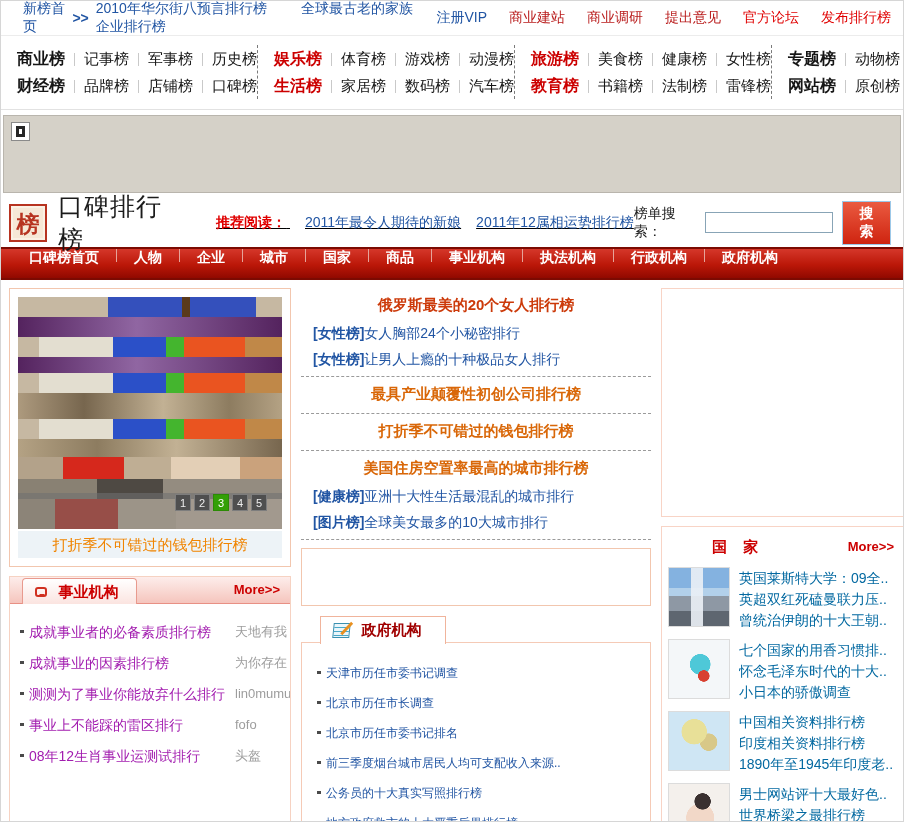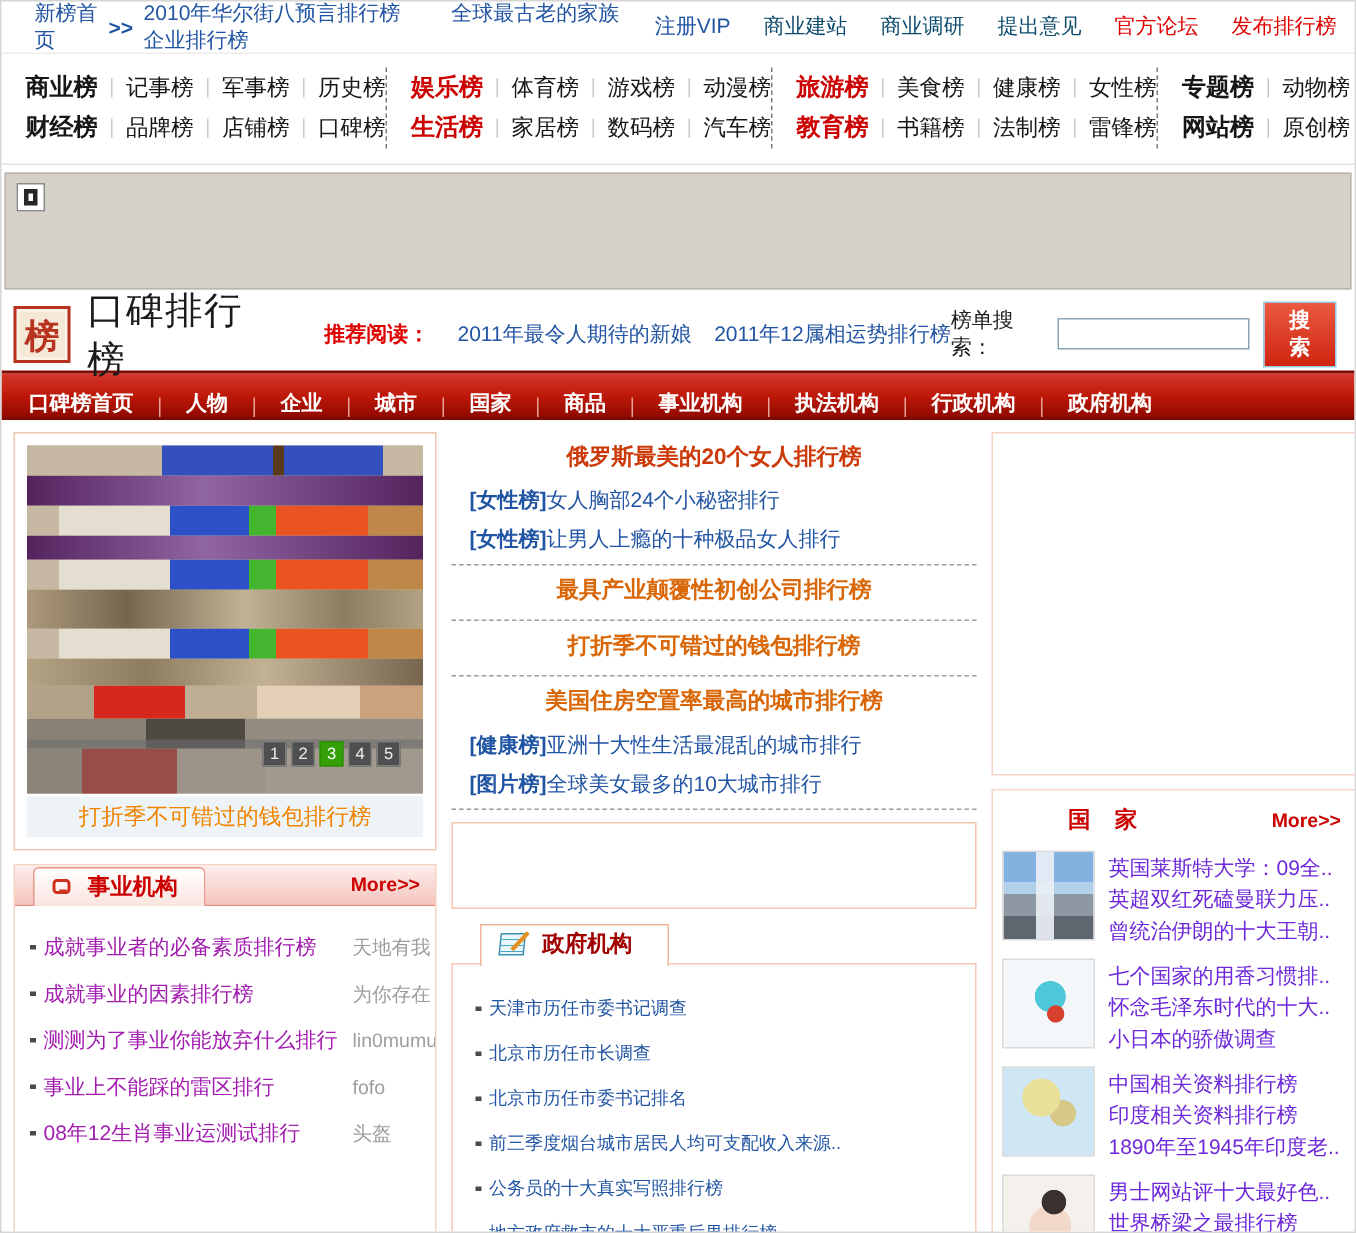--- a/index.html
+++ b/index.html
@@ -7,50 +7,50 @@
   a { text-decoration:none; cursor:pointer; }
   .page { width:904px; height:822px; overflow:hidden; background:#fff; border:1px solid #d6d6d6; position:relative; }
 
   
   .topbar { display:flex; align-items:center; height:35px; padding:0 12px 0 22px; font-size:14px; border-bottom:1px solid #ececec; }
   .tb-home, .tb-arrow { color:#2155a3; }
   .tb-arrow { margin:0 7px; font-weight:bold; }
   .tb-left a { color:#2155a3; margin-right:34px; }
   .tb-right { margin-left:auto; white-space:nowrap; }
   .tb-right a { margin-left:22px; }
-  .c-blue { color:#2155a3; } .c-orange { color:#0c4a6e; } .c-red { color:#e00000; }
+  .c-blue { color:#2155a3; } .c-orange { color:#b91c1c; } .c-red { color:#e00000; }
 
   
   .navgrid { display:flex; padding:9px 0 10px; border-bottom:1px solid #e2e2e2; }
   .ng-group { flex:1; text-align:center;padding-left:16px; }
   .ng-group.div { border-left:1px dashed #7a7a7a; }
   .ng-row { height:27px; line-height:27px; white-space:nowrap; }
   .ng-link { color:#161616; font-size:15px; }
   .ng-link + .ng-link::before { content:""; display:inline-block; width:1px; height:13px; background:#c9c9c9; margin:0 9px; vertical-align:-2px; }
   .ng-link.lead { font-weight:bold; font-size:16px; }
   .ng-link.lead.red { color:#cc0000; }
 
   
   .banner { margin:5px 2px 6px; height:78px; background:#d5d1c8; border:1px solid #b9b5ad; position:relative; }
   .broken-img { position:absolute; top:6px; left:7px; width:19px; height:19px; background:#fff; border:1px solid #8a8a8a; }
   .broken-img::after { content:""; position:absolute; left:4px; top:3px; right:4px; bottom:3px; border:3px solid #262626; }
 
   
   .header-row { display:flex; align-items:center; height:47px; padding:2px 12px 2px 8px; }
   .stamp { width:38px; height:38px; flex:none; border:2px solid #b73320; box-shadow:inset 0 0 0 2px #fbf1e4; background:#f6e8d6; color:#b73320; font-weight:bold; font-size:23px; text-align:center; line-height:36px; }
   .site-title { font-size:25px; color:#1b1b1b; margin-left:11px; font-family:"Liberation Serif","DejaVu Serif",serif; letter-spacing:1px; }
-  .recommend { margin-left:30px; font-size:14px; white-space:nowrap; }
+  .recommend { margin-left:30px; font-size:14px; white-space:nowrap;text-decoration:underline; }
   .rec-label { color:#e00000; font-weight:bold; }
   .rec-link { color:#2155a3; margin-left:15px; }
   .search { margin-left:auto; display:flex; align-items:center; font-size:14px; color:#222; }
   .search input { width:128px; height:21px; border:1px solid #88a4b6; margin:0 9px 0 4px; padding:0 3px; font-size:13px; }
   .search button { background:linear-gradient(180deg,#ea5a40,#cf2410); color:#fff; border:1px solid #9cc8e8; font-size:14px; font-weight:bold; padding:3px 10px; cursor:pointer; }
 
   
-  .mainnav { height:33px; margin-top:1px; background:linear-gradient(180deg,#d5372a 0%,#bb1708 55%,#910900 100%); border-top:2px solid #7c0a02; border-bottom:2px solid #7c0a02; display:flex; align-items:flex-end; padding:0 18px; }
+  .mainnav { height:33px; margin-top:1px; background:linear-gradient(180deg,#d5372a 0%,#bb1708 55%,#910900 100%); border-top:2px solid #7c0a02; border-bottom:2px solid #7c0a02; display:flex; align-items:flex-start; padding:0 28px; }
   .mn-item { color:#fff; font-weight:bold; font-size:14px; }
   .mn-sep { display:inline-block; width:1px; height:13px; background:#e6a49a; margin:0 17px; }
 
   
   .content { display:flex; padding:8px 8px 0; gap:10px; align-items:flex-start; }
   .col-left { width:282px; flex:none; }
   .col-mid { width:350px; flex:none; }
   .col-right { width:246px; flex:none; }
 
   
@@ -116,21 +116,21 @@
   .country-head { height:25px; line-height:25px; position:relative; }
   .country-title { color:#cc0000; font-weight:bold; font-size:15px; margin-left:44px; letter-spacing:6px; }
   .country-more { position:absolute; right:6px; top:0; color:#cc0000; font-weight:bold; font-size:13px; }
   .cgroup { display:flex; margin-top:8px; }
   .thumb { width:62px; height:60px; flex:none; margin-right:9px; border:1px solid #dcdcdc; }
   .t-building { background:linear-gradient(90deg,rgba(240,244,248,0) 0 36%,rgba(235,240,246,.9) 36% 56%,rgba(240,244,248,0) 56%),linear-gradient(180deg,#84b2e0 0 34%,#b2d0ea 34% 48%,#8e98a4 48% 74%,#5e6670 74%); }
   .t-perfume { background:radial-gradient(circle at 58% 62%,#d84030 0 11%,rgba(0,0,0,0) 12%),radial-gradient(circle at 52% 42%,#4ec8d8 0 22%,rgba(0,0,0,0) 23%),#f4f7f9; }
   .t-map { background:radial-gradient(circle at 42% 34%,#e8e098 0 24%,rgba(0,0,0,0) 25%),radial-gradient(circle at 66% 52%,#d8c888 0 17%,rgba(0,0,0,0) 18%),#cfe6f4; }
   .t-woman { background:radial-gradient(circle at 56% 30%,#3a3030 0 15%,rgba(0,0,0,0) 16%),radial-gradient(circle at 52% 58%,#f2d8c8 0 30%,rgba(0,0,0,0) 31%),#f4f0ec; }
   .clinks { flex:1; padding-top:1px; overflow:hidden; }
-  .clinks a { display:block; color:#6d28d9; font-size:14px; line-height:21px; white-space:nowrap; }
+  .clinks a { display:block; color:#0369a1; font-size:14px; line-height:21px; white-space:nowrap; }
 </style>
 </head>
 <body>
 
 <div class="page">
 
   <div class="topbar">
     <a class="tb-home">新榜首页</a>
     <span class="tb-arrow">&gt;&gt;</span>
     <span class="tb-left"><a>2010年华尔街八预言排行榜</a><a>全球最古老的家族企业排行榜</a></span>

